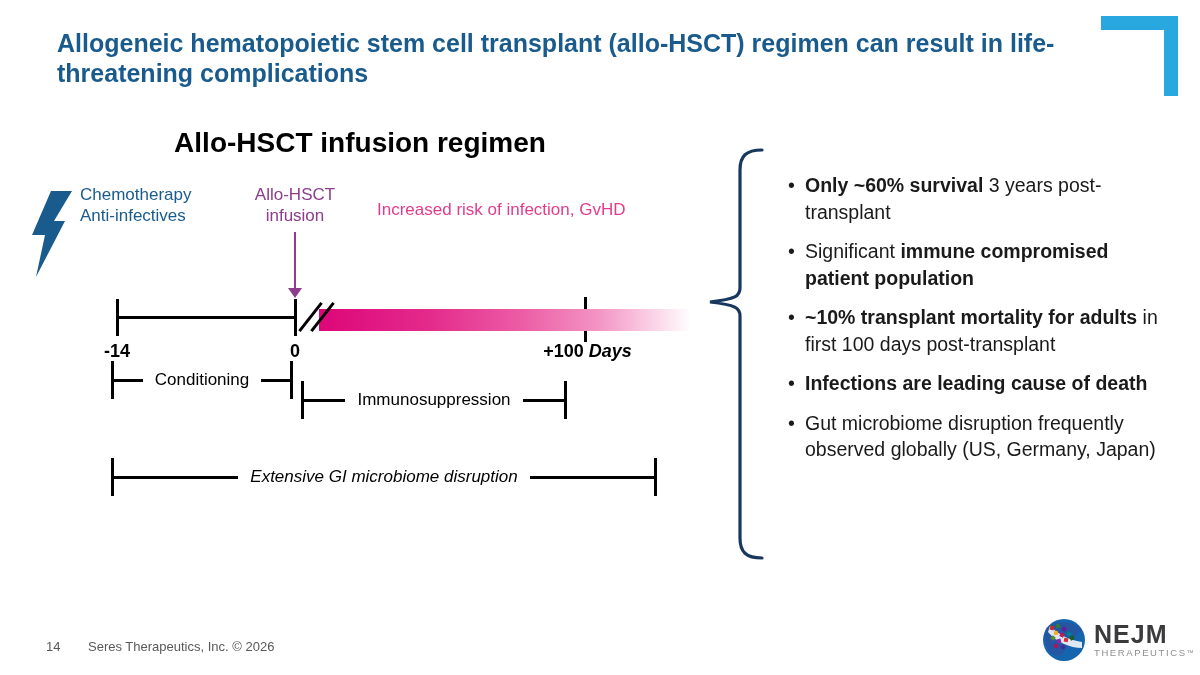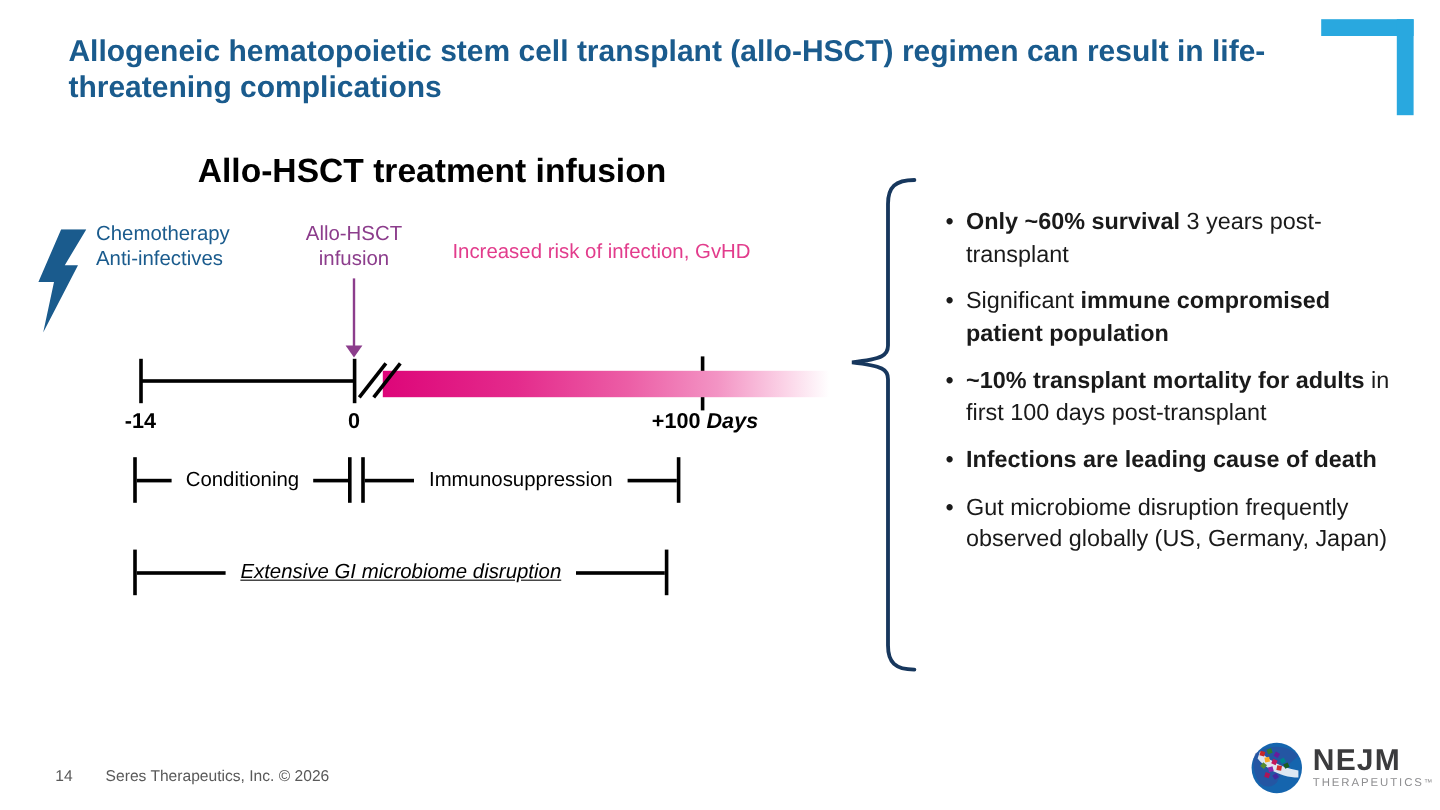--- a/index.html
+++ b/index.html
@@ -56,23 +56,23 @@
   .tlab-c{left:525px;top:341px;width:125px;}
   .tlab-c .unit{font-style:italic;}
 
   
   .span-bracket{display:flex;align-items:center;height:38px;}
   .span-bracket .endbar{width:3px;height:100%;background:#000;flex:0 0 auto;}
   .span-bracket .seg{flex:1 1 auto;height:3px;background:#000;min-width:18px;}
   .span-bracket .seg-lab{
     flex:0 0 auto;padding:0 12px;font-size:17px;color:#000;white-space:nowrap;
   }
-  .sp-conditioning{left:111px;top:381px;width:182px;}
+  .sp-conditioning{left:111px;top:361px;width:182px;}
   .sp-immuno{left:301px;top:381px;width:266px;}
-  .sp-gi{left:111px;top:458px;width:446px;text-decoration:underline;}
+  .sp-gi{left:111px;top:458px;width:546px;}
   .sp-gi .seg-lab{font-style:italic;}
 
   
   .brace{left:700px;top:146px;}
 
   
   .bullet-list{left:788px;top:172px;width:380px;}
   .bullet-item{
     display:flex;font-size:19.5px;line-height:26.5px;color:#1a1a1a;margin-bottom:13px;
   }
@@ -92,21 +92,21 @@
   .logo-name{font-size:25px;font-weight:bold;color:#3b3b3d;letter-spacing:1px;line-height:25px;}
   .logo-sub{font-size:9.5px;color:#8e8e90;letter-spacing:1.6px;line-height:11px;}
 </style>
 </head>
 <body>
 
 <div class="abs slide-title">Allogeneic hematopoietic stem cell transplant (allo-HSCT) regimen can result in life-threatening complications</div>
 <div class="abs corner-h"></div>
 <div class="abs corner-v"></div>
 
-<div class="abs diagram-heading">Allo-HSCT treatment infusion</div>
+<div class="abs diagram-heading">Allo-HSCT infusion regimen</div>
 
 <svg class="abs" style="left:24px;top:191px;" width="48" height="86" viewBox="0 0 48 86">
   <polygon points="27,0 48,0 30,30 41,30 12,86 21,44 8,44" fill="#1A5B8D"></polygon>
 </svg>
 
 <div class="abs lbl lbl-chemo">
   <div>Chemotherapy</div>
   <div>Anti-infectives</div>
 </div>
 <div class="abs lbl lbl-infusion">

